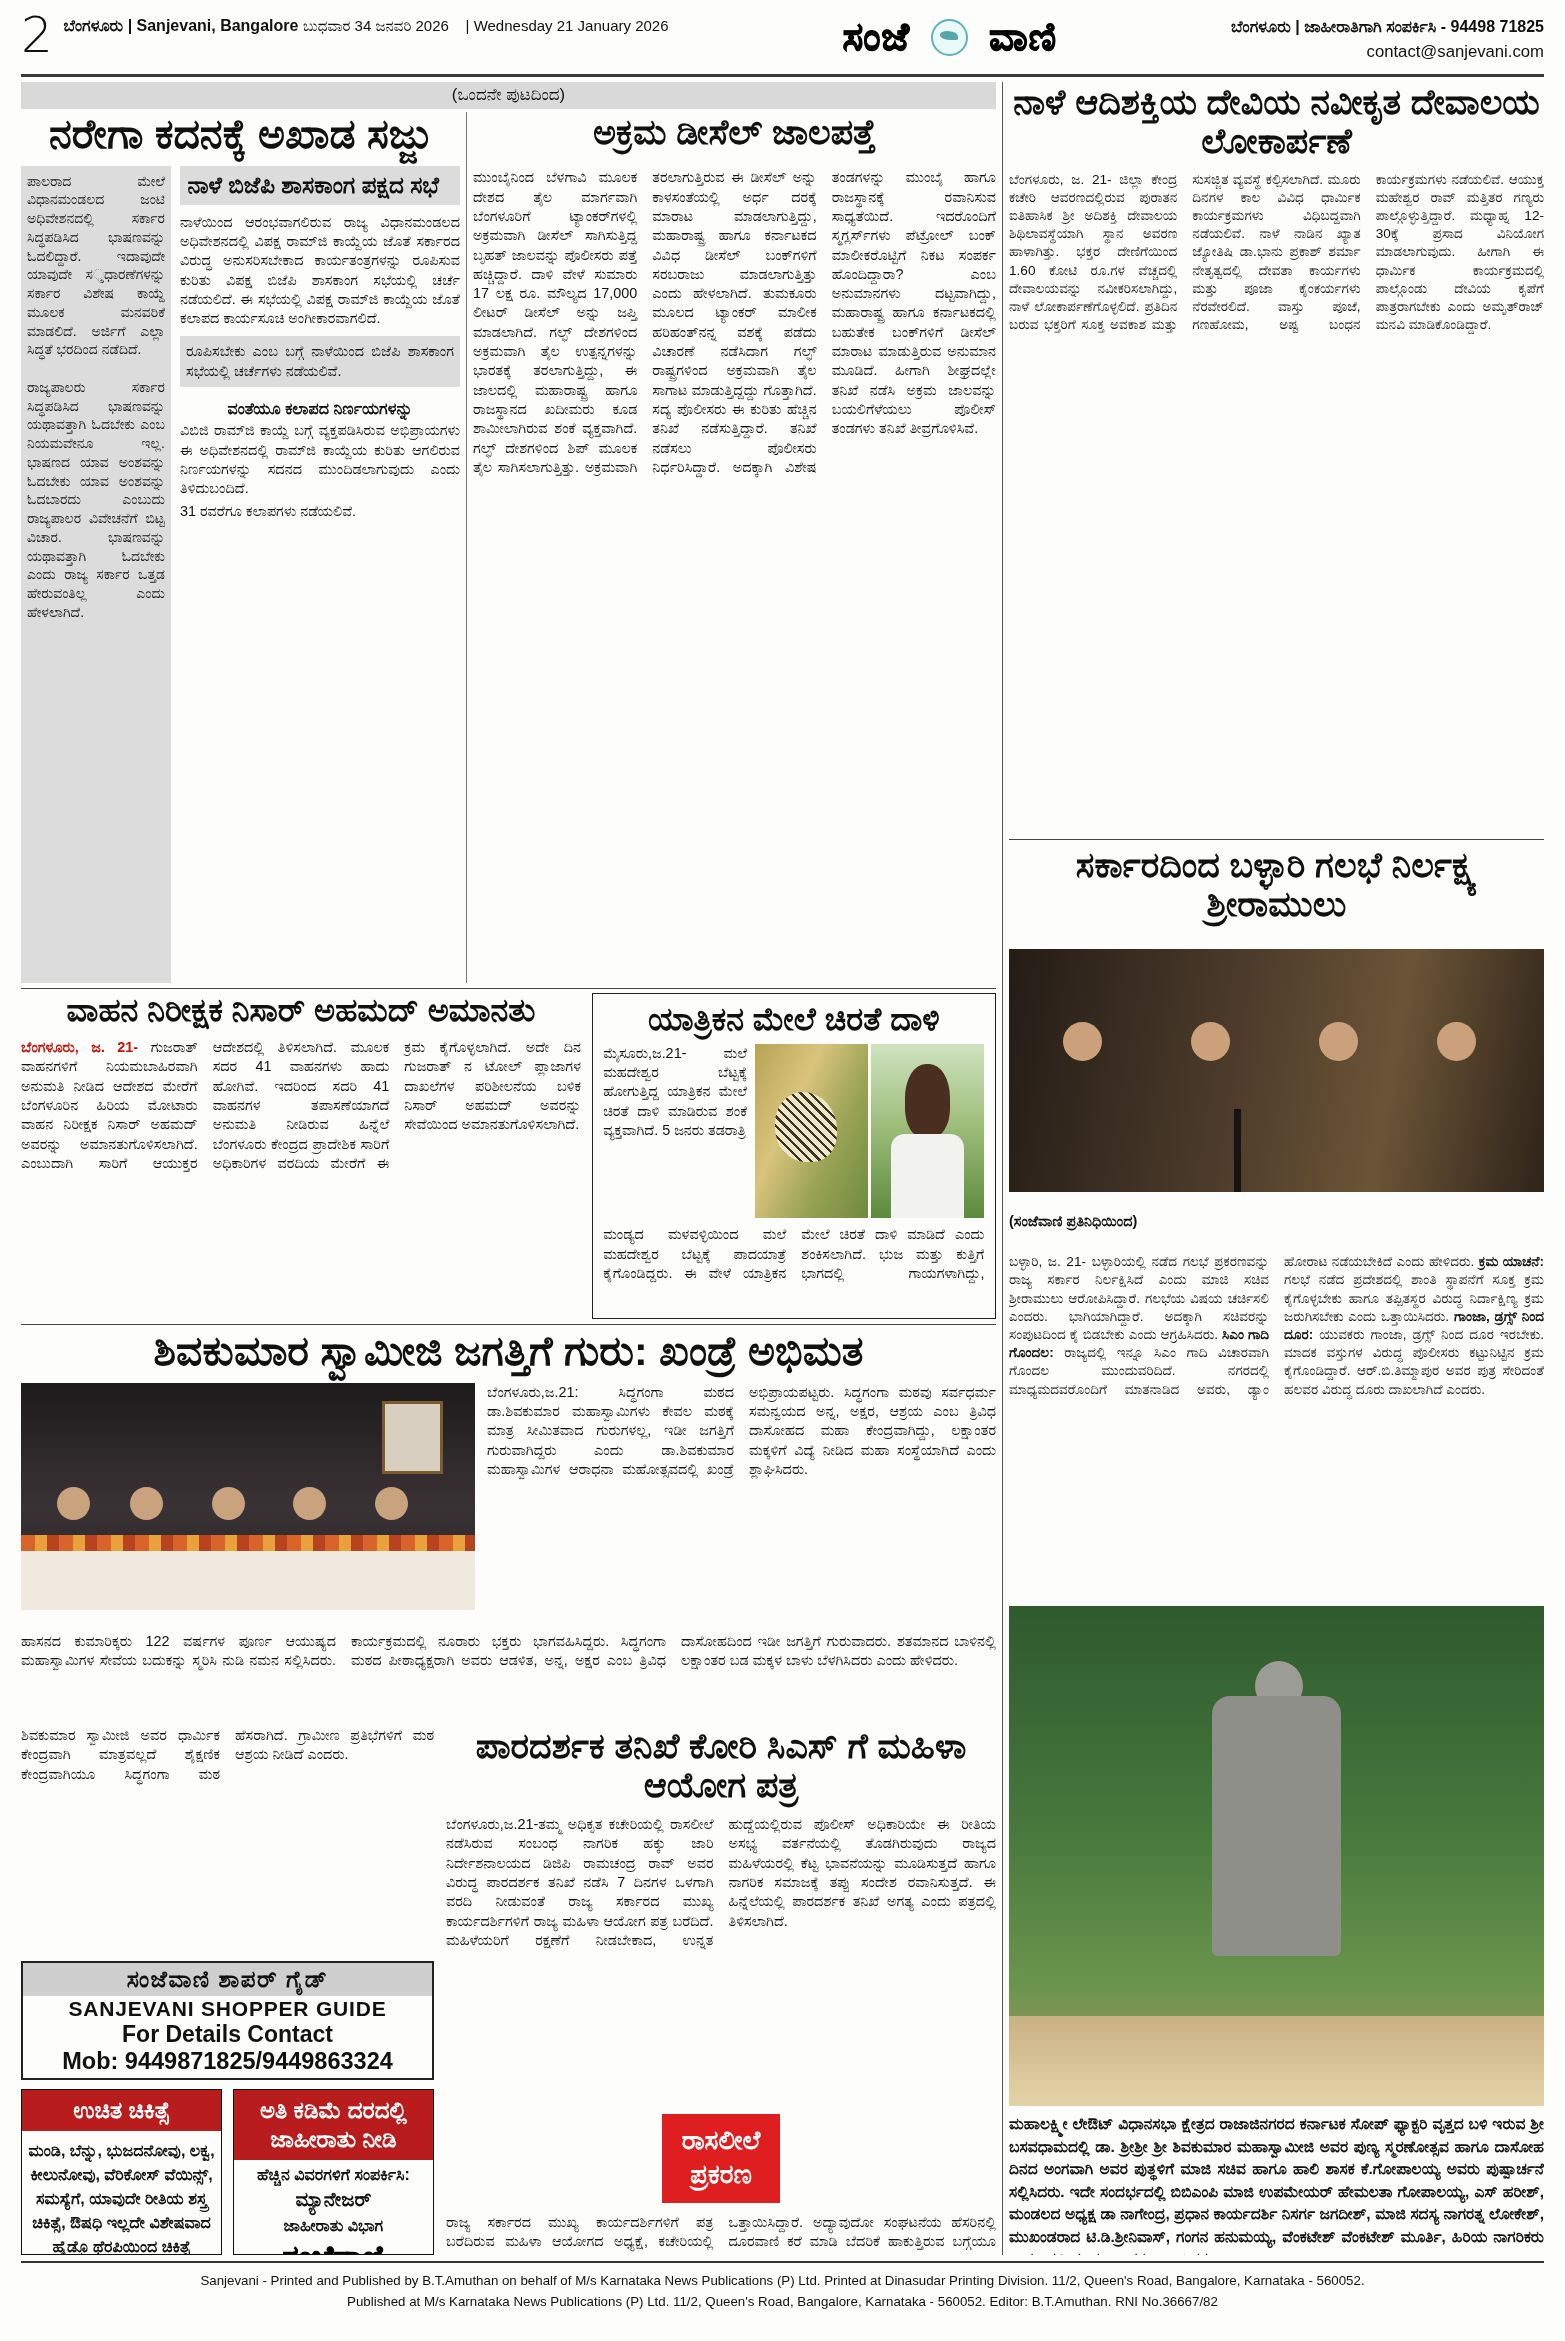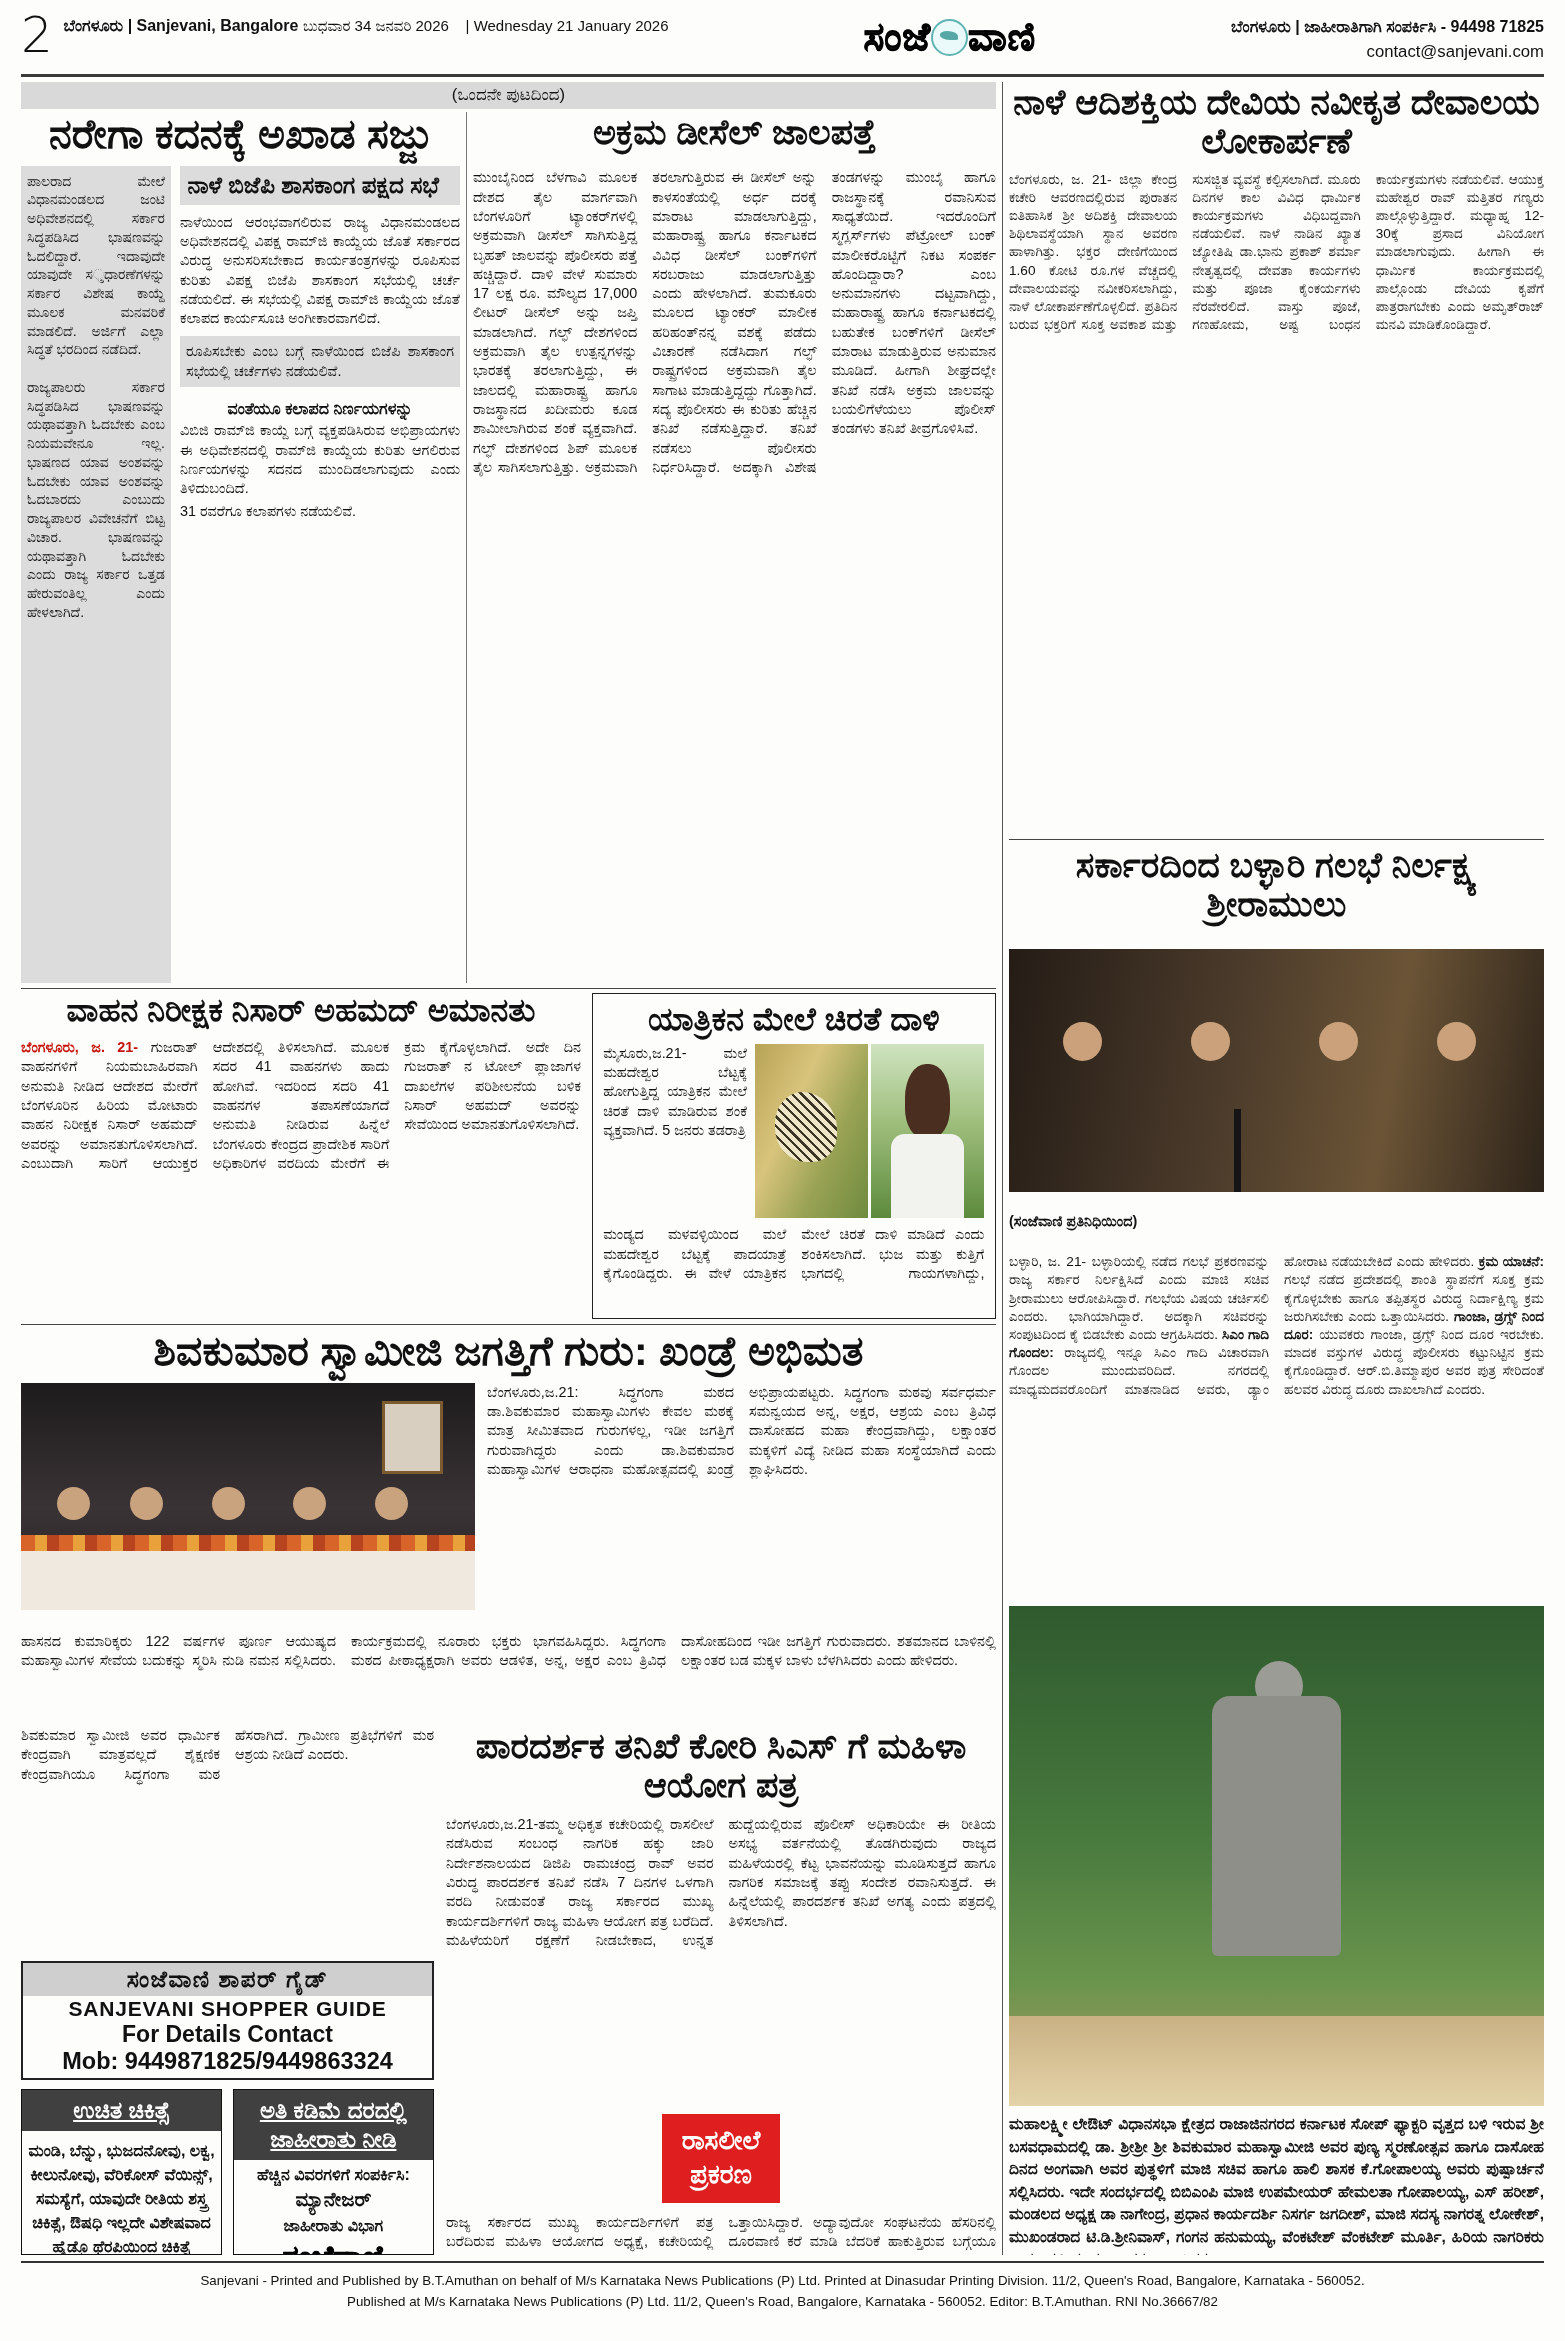--- a/index.html
+++ b/index.html
@@ -8,21 +8,21 @@
     font-family:"Liberation Sans","DejaVu Sans",sans-serif;
     position:relative;box-sizing:border-box;padding:7.6px 21px 0 21px;overflow:hidden;
   }
   
   header{display:flex;align-items:flex-start;justify-content:space-between;height:59px;padding-top:4.5px;}
   .pageno{font-size:50px;font-weight:300;line-height:.95;font-family:"DejaVu Sans",sans-serif;margin-right:10.6px;}
   .hdr-left{display:flex;}
   .hdr-left-lines{display:flex;flex-direction:row;justify-content:center;gap:4.5px;padding-top:4.5px;}
   .hdr-line1{font-size:16px;font-weight:bold;}
   .hdr-line2{font-size:15px;}
-  .masthead{display:flex;align-items:center;gap:0;padding-top:3px;}
+  .masthead{display:flex;align-items:center;gap:21px;padding-top:3px;}
   .masthead .mast-txt{font-size:39px;font-weight:900;letter-spacing:0.8px;-webkit-text-stroke:0.8px #000;}
   .mast-logo{width:33px;height:33px;border-radius:50%;border:2.3px solid #5fb3b3;background:#eafafa;position:relative;}
   .mast-logo::after{content:"";position:absolute;left:6.8px;top:9.8px;width:18px;height:9px;background:#57a7a7;border-radius:60% 90% 20% 80%;}
   .hdr-right{text-align:right;display:flex;flex-direction:column;gap:6px;padding-top:6px;}
   .hdr-right .l1{font-size:16px;font-weight:bold;}
   .hdr-right .l2{font-size:16.7px;}
   .toprule{border-top:3px solid #3a3a3a;margin-top:3px;}
   
   main{display:flex;margin-top:4.5px;height:2173px;}
   .left{width:975px;flex:none;display:flex;flex-direction:column;}
@@ -75,21 +75,21 @@
   
   .rowD{display:flex;gap:12px;flex:1;overflow:hidden;margin-top:3px;}
   .leftstack{width:413px;flex:none;display:flex;flex-direction:column;overflow:hidden;}
   .shopperbox{border:2.3px solid #222;margin-top:7.6px;text-align:center;}
   .shopper-kn{background:#cfcfcf;font-weight:900;font-size:23px;padding:3px 0;letter-spacing:1.5px;}
   .shopper-en{font-size:21px;font-weight:900;letter-spacing:0.8px;padding-top:1.5px;}
   .shopper-l2{font-size:23px;font-weight:900;}
   .shopper-l3{font-size:23.5px;font-weight:900;padding-bottom:3px;}
   .adrow{display:flex;gap:10.6px;margin-top:9px;flex:1;overflow:hidden;}
   .ad{border:1.5px solid #111;flex:1;display:flex;flex-direction:column;overflow:hidden;}
-  .ad-title{background:#404040;color:#fff;font-weight:900;font-size:23px;text-align:center;padding:6px 3px;line-height:1.25;text-decoration:underline;}
+  .ad-title{background:#b91c1c;color:#fff;font-weight:900;font-size:23px;text-align:center;padding:6px 3px;line-height:1.25;}
   .ad-body{font-size:16px;font-weight:bold;text-align:center;padding:7.6px 6px;line-height:1.5;}
   .advt-line{font-size:16px;font-weight:bold;text-align:center;margin-top:6px;}
   .advt-mgr{font-size:19.7px;font-weight:bold;text-align:center;margin-top:4.5px;}
   .advt-logo{font-size:30px;font-weight:900;text-align:center;-webkit-text-stroke:0.8px #000;margin-top:4.5px;}
   .mahila{flex:1;overflow:hidden;position:relative;}
   .badge{background:#df1f1f;color:#fff;font-weight:900;font-size:26px;text-align:center;line-height:1.3;padding:10.6px 19.7px;display:inline-block;}
   .badge-wrap{text-align:center;margin:10.6px 0;}
   
   .temple{overflow:hidden;height:772px;display:flex;flex-direction:column;align-items:flex-end;}
   .bellary{overflow:hidden;display:flex;flex-direction:column;gap:17px;}

